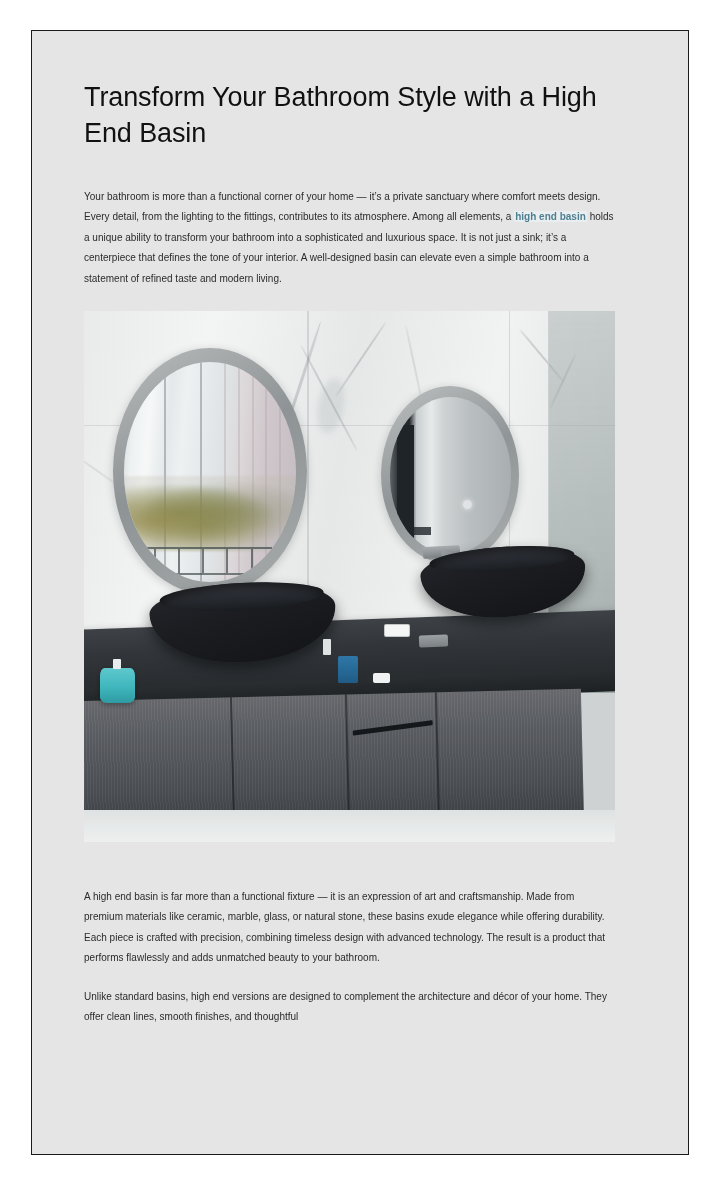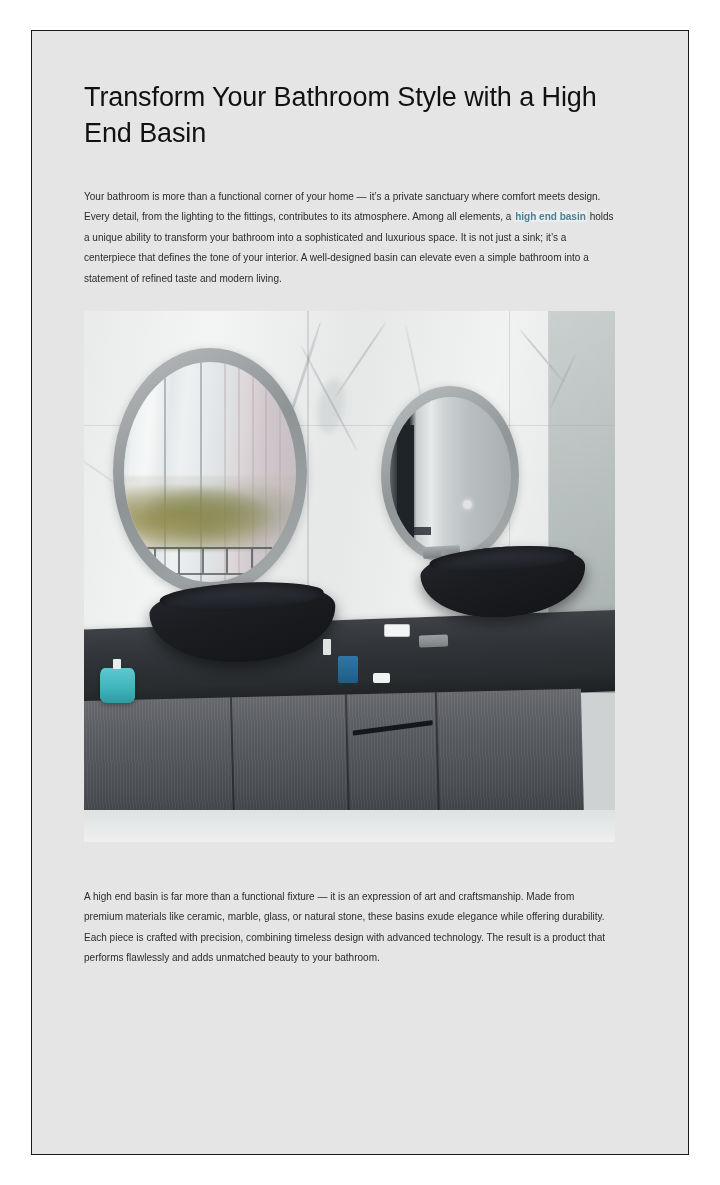--- a/index.html
+++ b/index.html
@@ -497,15 +497,16 @@
 
     <div class="gap-after-figure"></div>
 
 
     <div class="gap-heading-para"></div>
 
     <p class="body-para">A high end basin is far more than a functional fixture — it is an expression of art and craftsmanship. Made from premium materials like ceramic, marble, glass, or natural stone, these basins exude elegance while offering durability. Each piece is crafted with precision, combining timeless design with advanced technology. The result is a product that performs flawlessly and adds unmatched beauty to your bathroom.</p>
 
     <div class="gap-para-para"></div>
 
+    <p class="body-para">Unlike standard basins, high end versions are designed to complement the architecture and décor of your home. They offer clean lines, smooth finishes, and thoughtful</p>
 
   </div>
 </div>
 
 </body></html>

